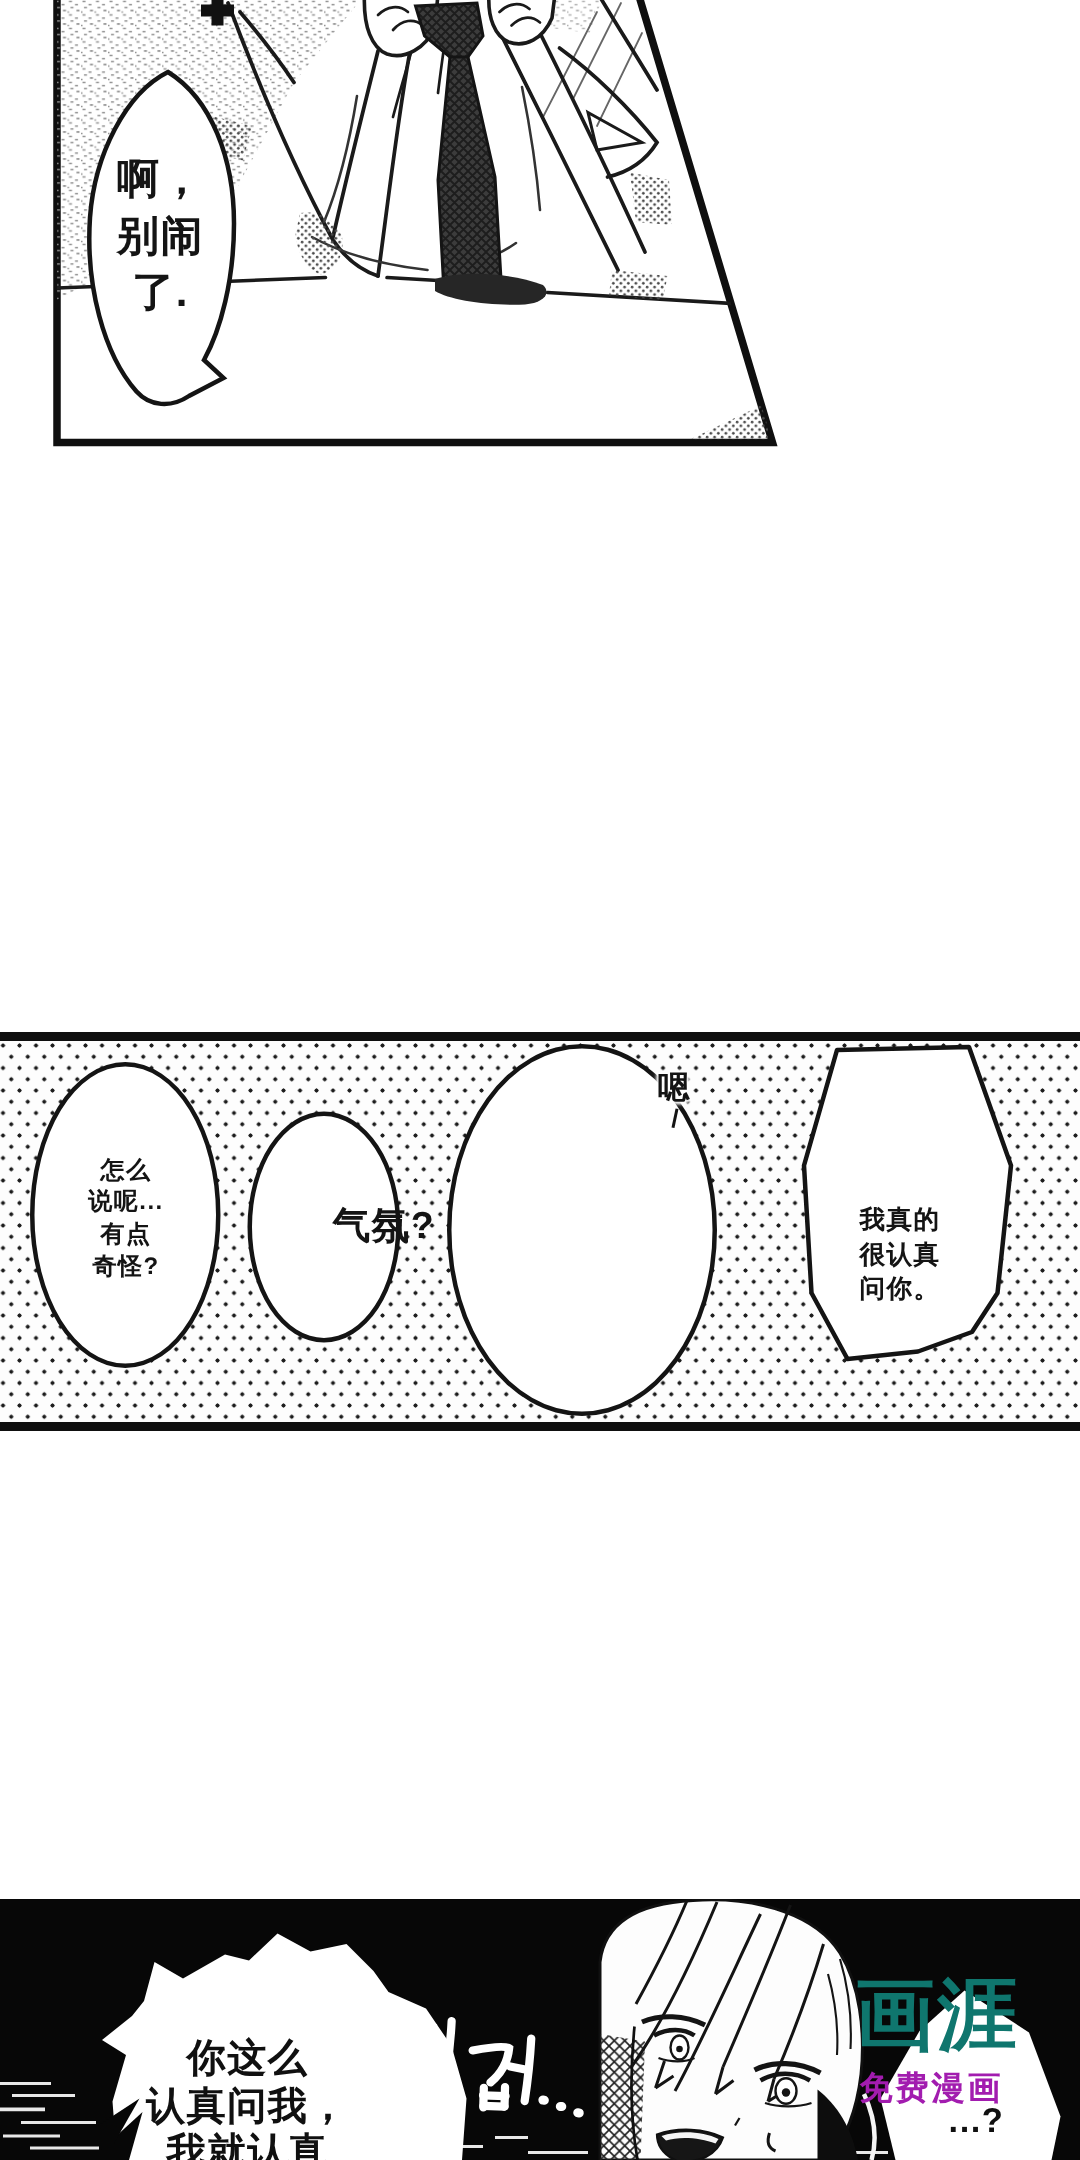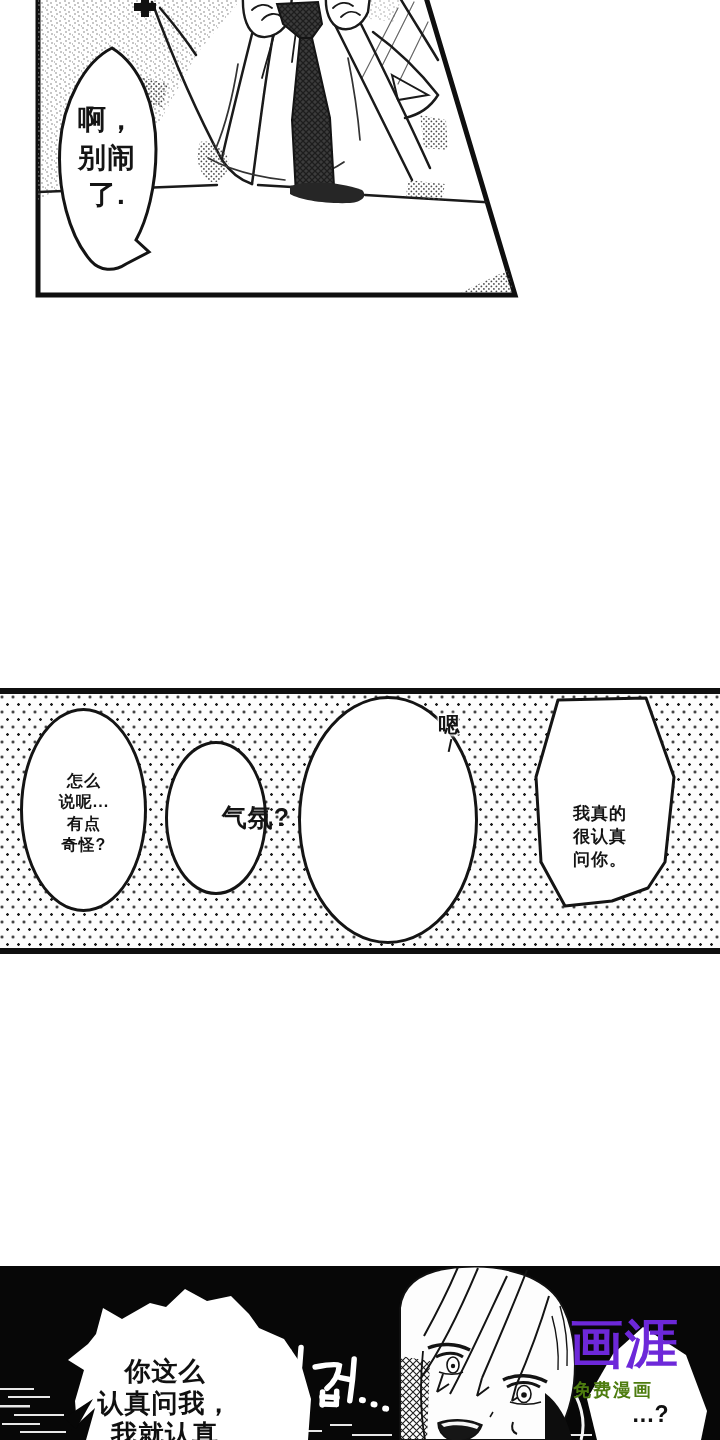--- a/index.html
+++ b/index.html
@@ -17,22 +17,22 @@
                      radial-gradient(circle,#1c1c1c 1.2px,transparent 1.5px);
     background-size:11px 15px;background-position:2px 3px,7.5px 10.5px;}
   .sfx-en{position:absolute;transform:translate(-50%,-50%);font-weight:bold;color:#141414;font-size:21px;
           text-shadow:0 0 2px #fff,0 0 3px #fff,0 0 4px #fff,1px 1px 2px #fff,-1px -1px 2px #fff;}
   .sfx-tick{position:absolute;width:0;height:13px;border-left:2.5px solid #141414;transform:rotate(12deg);}
   .panel-bottom{position:absolute;left:0;top:1266px;width:720px;height:174px;background:#070707;}
   .shout-text{position:absolute;transform:translate(-50%,-50%);font-weight:bold;color:#101010;
               font-size:26px;line-height:1.22;text-align:center;white-space:pre-line;letter-spacing:1px;}
   .reply-text{position:absolute;transform:translate(-50%,-50%);font-weight:bold;color:#101010;
               font-size:23px;letter-spacing:1px;}
-  .wm-logo{position:absolute;font-weight:bold;font-size:53px;color:#6d28d9;letter-spacing:2px;line-height:1;}
-  .wm-sub{position:absolute;font-weight:bold;font-size:18px;color:#4d7c0f;letter-spacing:2px;line-height:1;}
+  .wm-logo{position:absolute;font-weight:bold;font-size:53px;color:#0f766e;letter-spacing:2px;line-height:1;}
+  .wm-sub{position:absolute;font-weight:bold;font-size:22px;color:#a21caf;letter-spacing:2px;line-height:1;}
 </style>
 </head>
 <body>
 
 <div class="page">
 
   <svg class="abs" style="left:0;top:0" width="720" height="306" viewBox="0 0 720 306">
     <defs>
       <clipPath id="clipP1">
           <path d="M38,-6 L425,-6 L515,295 L38,295 Z"></path>

